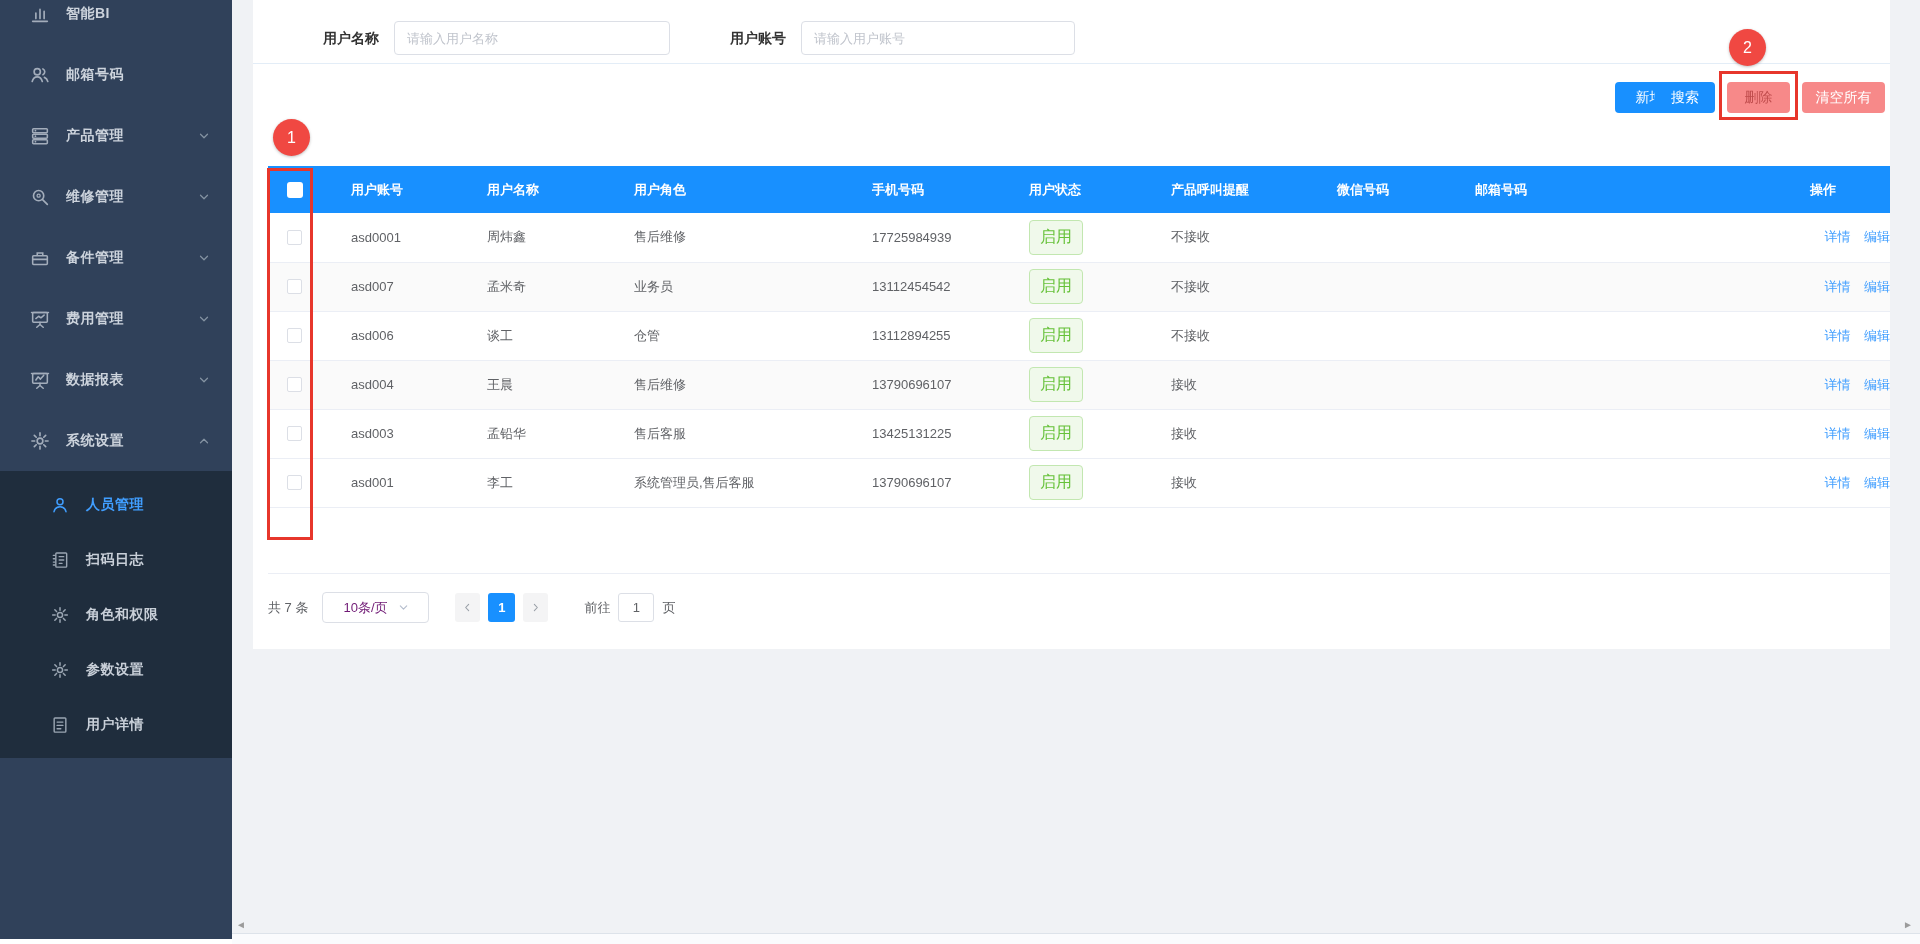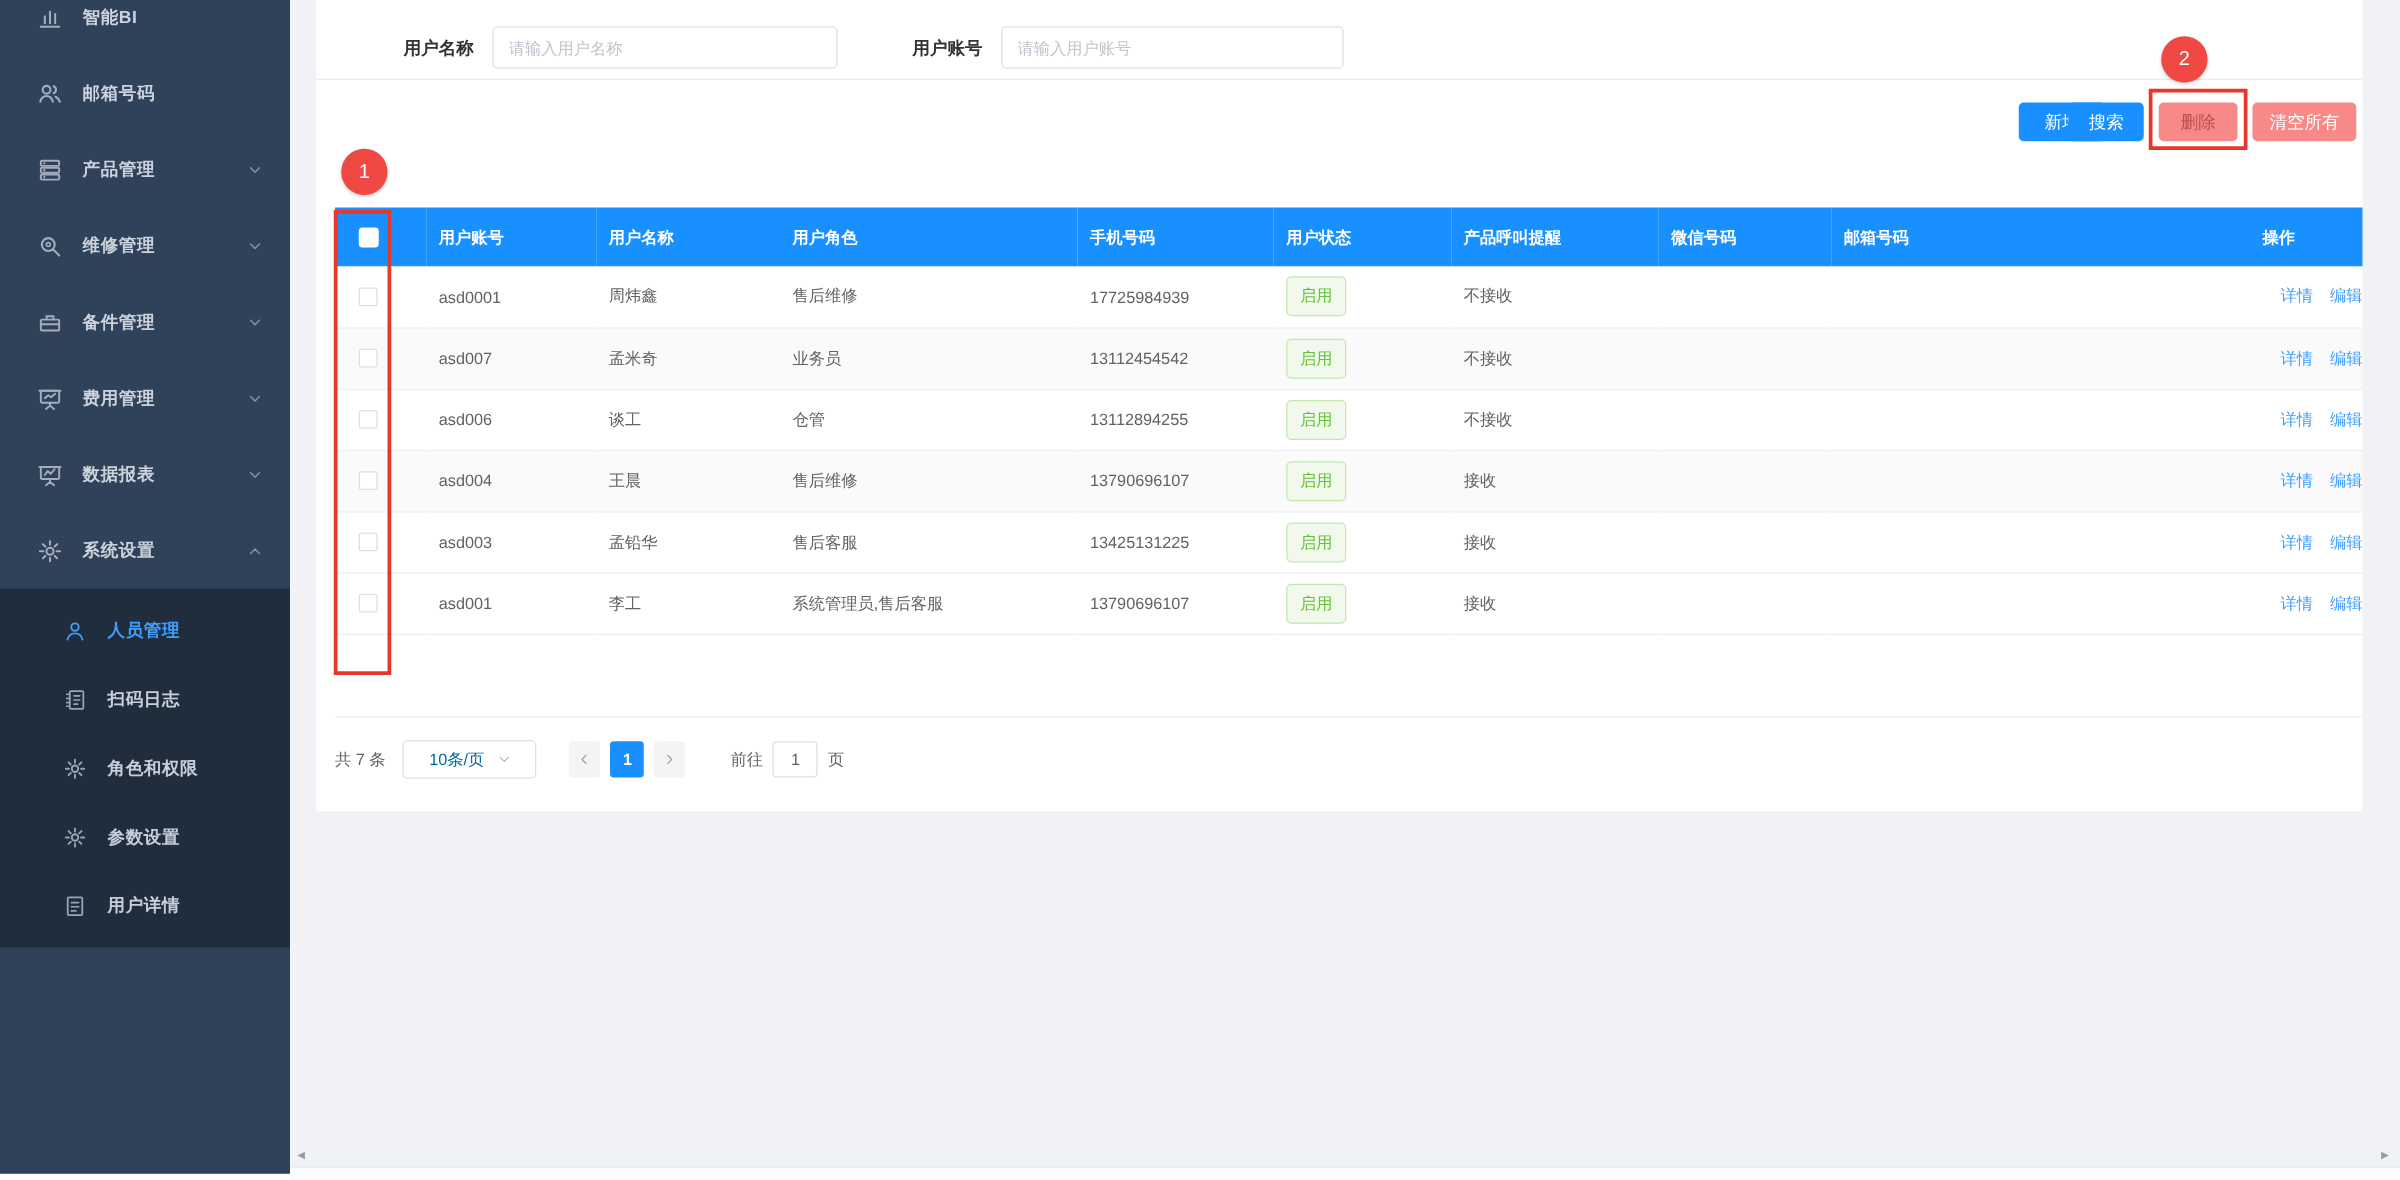--- a/index.html
+++ b/index.html
@@ -57,31 +57,31 @@
   .col-chk { width:73px; } .col-acc { width:136px; } .col-name { width:147px; }
   .col-role { width:238px; } .col-phone { width:157px; } .col-status { width:142px; }
   .col-call { width:166px; } .col-wechat { width:138px; } .col-email { width:335px; }
   .col-op { width:90px; }
   th.op, td.op { text-align:right; padding-right:12px; }
   .hdr-checkbox { width:16px; height:16px; background:#fff; border-radius:3px;
     margin-left:9px; cursor:pointer; }
   .row-checkbox { width:15px; height:15px; background:#fff; border:1px solid #dcdfe6;
     border-radius:2px; margin-left:9px; cursor:pointer; }
   .status-tag { display:inline-block; padding:6px 10px; background:#f0f9eb;
-    border:1px solid #c2e7b0; color:#67c23a; border-radius:4px; font-size:13px; }
+    border:1px solid #c2e7b0; color:#67c23a; border-radius:4px; font-size:16px; }
   .op-link { color:#409eff; cursor:pointer; margin-left:10px; text-decoration:none; }
   .table-footer-line { position:absolute; left:15px; top:573px; width:1622px;
     height:1px; background:#ebeef5; }
 
   
   #pagination { position:absolute; left:15px; top:592px; display:flex;
     align-items:center; font-size:13px; color:#606266; }
   #pg-total { margin-right:14px; }
   #pg-size { width:107px; height:31px; border:1px solid #dcdfe6; border-radius:4px;
-    display:flex; align-items:center; justify-content:center; gap:10px; color:#0369a1;
+    display:flex; align-items:center; justify-content:center; gap:10px; color:#701a75;
     cursor:pointer; }
   #pg-size .mi-arrow { width:11px; height:11px; color:#b4bccc; }
   .pg-btn { width:25px; height:29px; background:#f4f4f5; border-radius:3px;
     display:flex; align-items:center; justify-content:center; color:#9aa0a8;
     cursor:pointer; font-size:12px; }
   #pg-prev { margin-left:26px; } #pg-next { margin-left:8px; }
   #pg-page { margin-left:8px; width:27px; height:29px; background:#1890ff; color:#fff;
     border-radius:3px; display:flex; align-items:center; justify-content:center;
     font-size:13px; font-weight:bold; cursor:pointer; }
   #pg-goto-label { margin-left:36px; }

